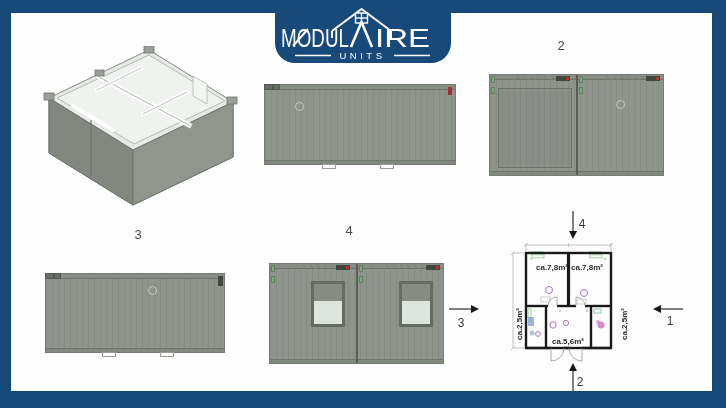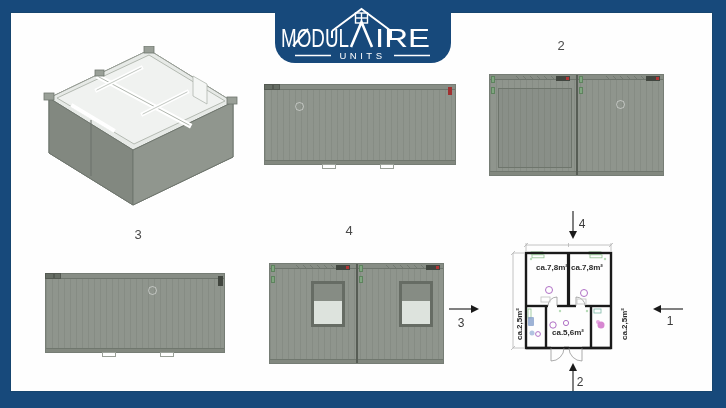--- a/index.html
+++ b/index.html
@@ -255,21 +255,21 @@
       <circle cx="97" cy="85" r="2" fill="#d880d2" opacity="0.7"></circle>
       <circle cx="59" cy="74" r="1.2" fill="#99cc99" opacity="0.7"></circle>
       <circle cx="86" cy="74" r="1.2" fill="#99cc99" opacity="0.7"></circle>
       <circle cx="30" cy="22" r="1.2" fill="#99cc99" opacity="0.7"></circle>
       <circle cx="104" cy="22" r="1.2" fill="#99cc99" opacity="0.7"></circle>
     </g>
   </svg>
 
   <div class="room-label" style="left:541px; top:254px;">ca.7,8m²</div>
   <div class="room-label" style="left:576px; top:254px;">ca.7,8m²</div>
-  <div class="room-label" style="left:557px; top:319px;">ca.5,6m²</div>
+  <div class="room-label" style="left:557px; top:328px;">ca.5,6m²</div>
   <div class="room-label rot" style="left:508px; top:311px;">ca.2,5m²</div>
   <div class="room-label rot" style="left:613px; top:311px;">ca.2,5m²</div>
 
   <svg class="arrow-svg" style="left:558px; top:198px;" width="8" height="28" viewBox="0 0 8 28">
     <line x1="4" y1="0" x2="4" y2="20" stroke="#4a4a4a" stroke-width="1.4"></line>
     <polygon points="0,20 8,20 4,28" fill="#1a1a1a"></polygon>
   </svg>
   <div class="arrow-label" style="left:571px; top:211px;">4</div>
 
   <svg class="arrow-svg" style="left:558px; top:350px;" width="8" height="28" viewBox="0 0 8 28">

